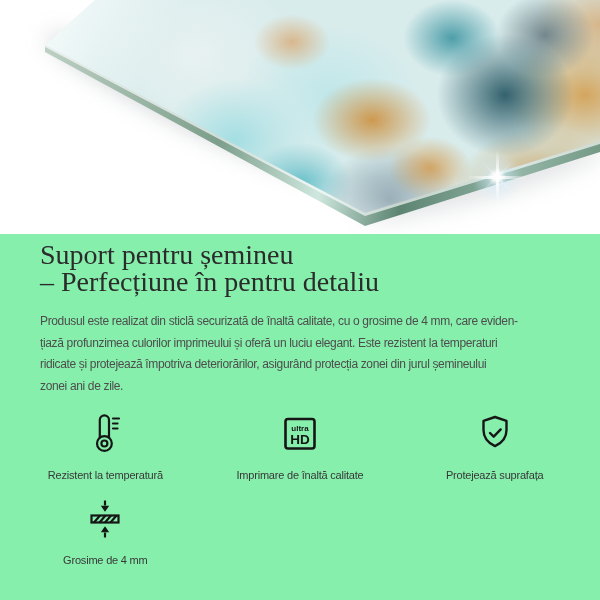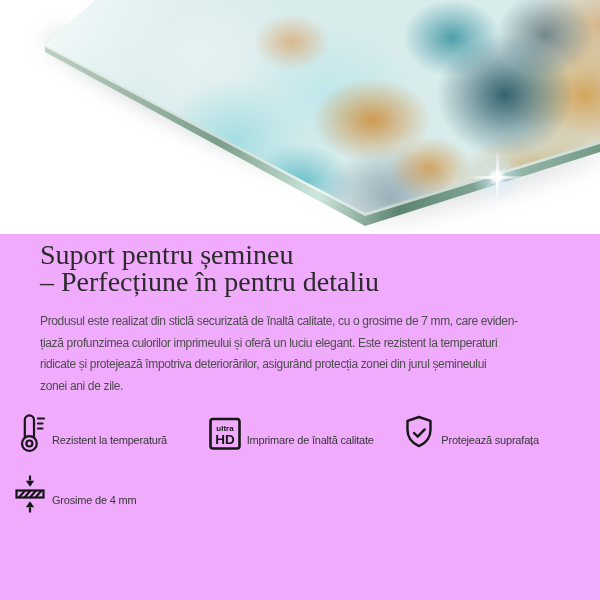--- a/index.html
+++ b/index.html
@@ -1,16 +1,16 @@
 <!DOCTYPE html>
 <html><head>
 <meta charset="utf-8">
 <style>
   html,body{margin:0;padding:0;background:#ffffff;}
-  .page{position:relative;width:600px;height:600px;overflow:hidden;background:#f0abfc;
+  .page{position:relative;width:600px;height:600px;overflow:hidden;background:#86efac;
         font-family:"Liberation Sans",sans-serif;}
   
   .hero{position:relative;width:600px;height:234px;overflow:hidden;background:#fff;}
   .shadow{position:absolute;border-radius:50%;filter:blur(11px);}
   .shadow-left{left:30px;top:86px;width:300px;height:36px;transform:rotate(27deg);
                background:rgba(104,114,120,.30);}
   .shadow-right{left:360px;top:168px;width:250px;height:30px;transform:rotate(-16deg);
                 background:rgba(104,114,120,.20);}
   .glass-side{position:absolute;inset:0;
     clip-path:polygon(45px 45px,365px 213px,600px 141px,600px 152px,365px 226px,45px 52px);
@@ -54,21 +54,21 @@
       background:linear-gradient(180deg,rgba(255,255,255,0),#fff 50%,rgba(255,255,255,0));}
   
   .title{margin:7px 40px 0;font-family:"Liberation Serif","DejaVu Serif",serif;
          font-size:28px;line-height:27px;color:#2b2b2b;font-weight:400;}
   .desc{margin:16px 30px 0 40px;color:#4d4d4d;font-size:12px;line-height:21.5px;
         letter-spacing:-0.35px;overflow:hidden;}
   .desc-line{white-space:nowrap;}
   
   .features{margin:14px 8px 0;display:grid;grid-template-columns:repeat(3,1fr);
             row-gap:14px;}
-  .feature{display:flex;align-items:center;}
+  .feature{display:flex;flex-direction:column;align-items:center;}
   .icon-box{height:46px;display:flex;align-items:center;justify-content:center;color:#161616;}
   .icon-box svg{display:block;}
   .feature-label{margin-top:12px;font-size:11px;line-height:13px;color:#383838;
                  letter-spacing:-0.2px;}
   .uhd-text{font-family:"Liberation Sans",sans-serif;font-weight:bold;fill:#161616;}
 </style>
 </head>
 <body>
 
 <div class="page">
@@ -82,21 +82,21 @@
     <div class="sparkle-diag"></div>
     <div class="sparkle"></div>
   </div>
 
   <h1 class="title" style="margin-bottom:0;">
     <div>Suport pentru șemineu</div>
     <div>– Perfecțiune în pentru detaliu</div>
   </h1>
 
   <div class="desc">
-    <div class="desc-line">Produsul este realizat din sticlă securizată de înaltă calitate, cu o grosime de 7 mm, care eviden-</div>
+    <div class="desc-line">Produsul este realizat din sticlă securizată de înaltă calitate, cu o grosime de 4 mm, care eviden-</div>
     <div class="desc-line">țiază profunzimea culorilor imprimeului și oferă un luciu elegant. Este rezistent la temperaturi</div>
     <div class="desc-line">ridicate și protejează împotriva deteriorărilor, asigurând protecția zonei din jurul șemineului</div>
     <div class="desc-line">zonei ani de zile.</div>
   </div>
 
   <div class="features">
 
     <div class="feature">
       <div class="icon-box">
         <svg width="44" height="46" viewBox="0 0 44 46" fill="none" stroke="currentColor" stroke-width="2.2" stroke-linecap="round">

